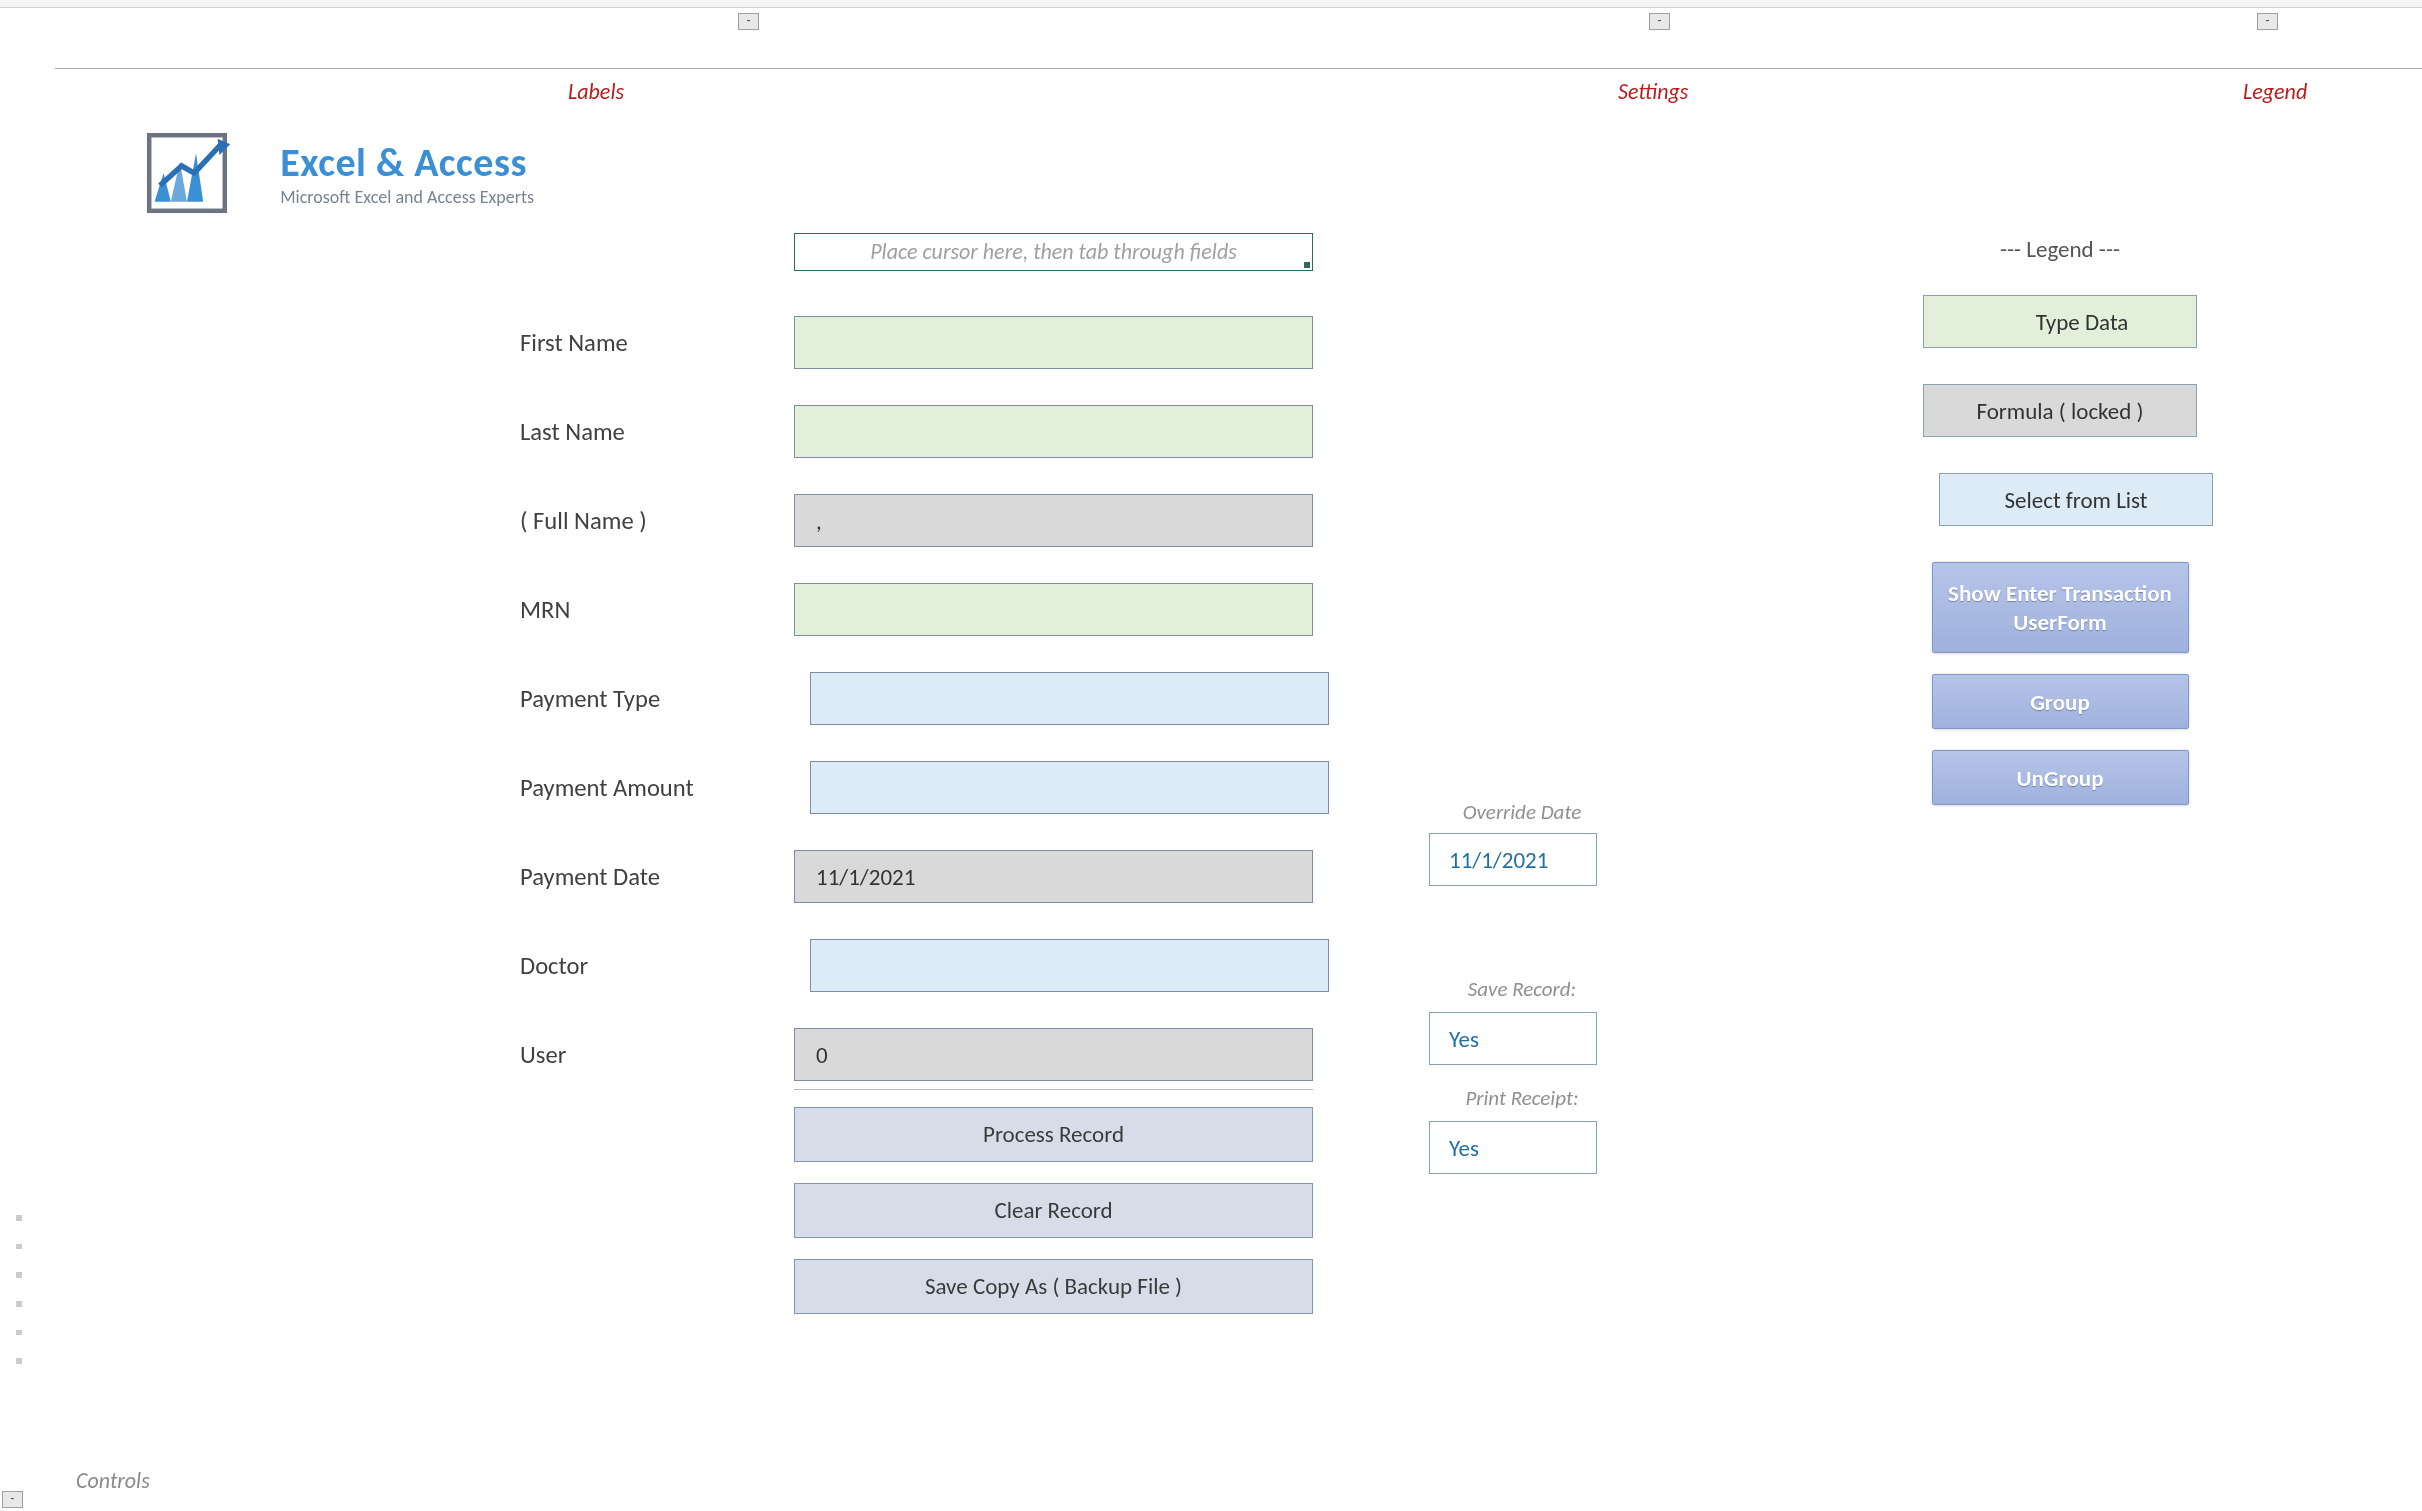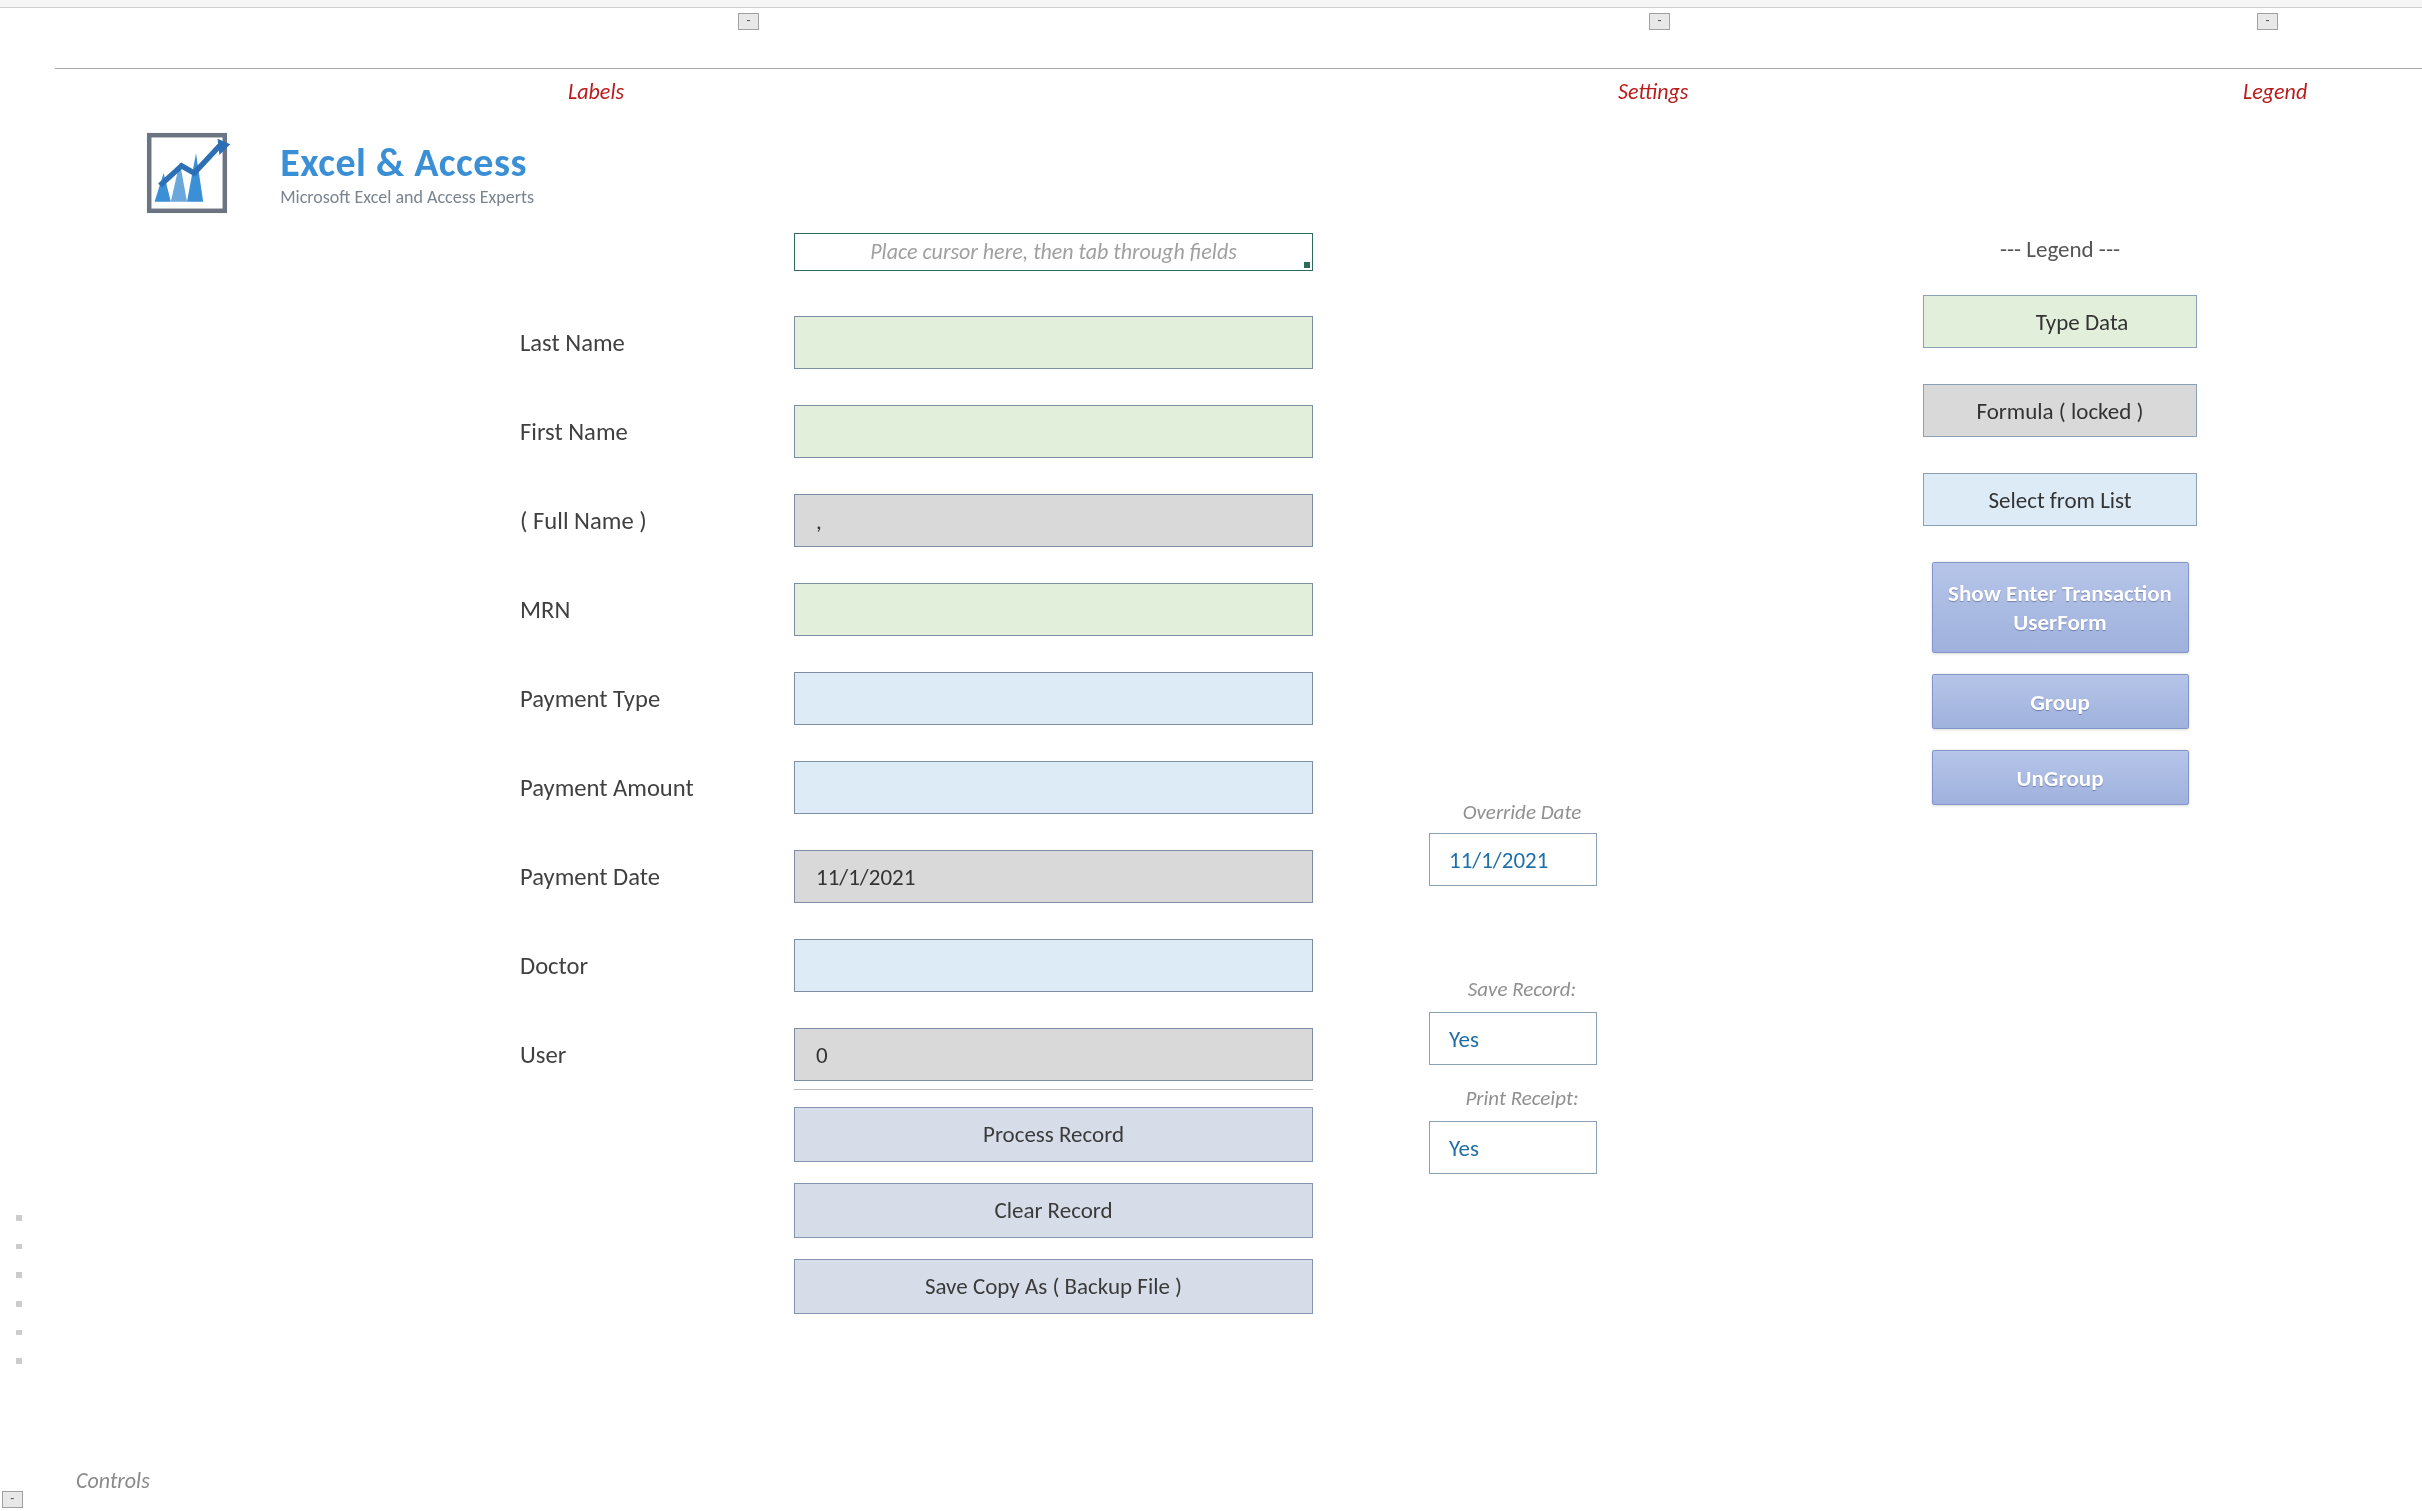--- a/index.html
+++ b/index.html
@@ -26,21 +26,21 @@
 .logo-text { display: flex; flex-direction: column; margin-left: 35px; }
 .logo-title { font-size: 40px; font-weight: 700; color: #5a6b7a; letter-spacing: 0.5px; }
 .logo-sub { font-size: 18px; color: #7a8490; margin-top: -1.9px; }
 
 .form-area { position: absolute; top: 225px; left: 520px; }
 .row { display: flex; align-items: center; height: 53px; margin-bottom: 36px; }
 .label { width: 274px; font-size: 24.6px; color: #404040; }
 .field { width: 519px; height: 53px; border: 0.9px solid #7d8da3; display: flex; align-items: center; padding: 0 21px; font-size: 23px; }
 .type-data { background: #e2efda; padding-left: 44px; }
 .formula   { background: #d9d9d9; }
-.select    { background: #ddebf7; }
+.select    { background: #ddebf7; margin-left: 16px; }
 
 .instr-row { margin-bottom: 38px; }
 .instruction { width: 519px; height: 38px; border: 1.9px solid #2d6b5f; background: #fff; font-style: italic; color: #a0a0a0; text-align: center; font-size: 22px; display: flex; align-items: center; justify-content: center; position: relative; }
 .instruction::after { content: ""; position: absolute; right: 1.9px; bottom: 1.9px; width: 5.7px; height: 5.7px; background: #2d6b5f; }
 .instr-spacer { width: 274px; }
 
 .hr { width: 519px; border: none; border-top: 0.9px solid #bbb; margin: -17px 0 17px 274px; }
 
 .action-btn { width: 519px; height: 55px; background: #d6dce8; border: 1.4px solid #8495b2; font-size: 23px; color: #3a3a3a; margin-bottom: 21px; display: flex; align-items: center; justify-content: center; cursor: pointer; margin-left: 274px; }
 
@@ -99,26 +99,26 @@
   </div>
 </div>
 
 <div class="form-area">
   <div class="row instr-row">
     <div class="instr-spacer"></div>
     <div class="instruction">Place cursor here, then tab through fields</div>
   </div>
 
   <div class="row">
-      <div class="label">Last Name</div>
+      <div class="label">First Name</div>
     <div class="field type-data"></div>
     </div>
 
   <div class="row">
-      <div class="label">First Name</div>
+      <div class="label">Last Name</div>
     <div class="field type-data"></div>
     </div>
 
   <div class="row">
       <div class="label">( Full Name )</div>
     <div class="field formula">,</div>
     </div>
 
   <div class="row">
       <div class="label">MRN</div>

